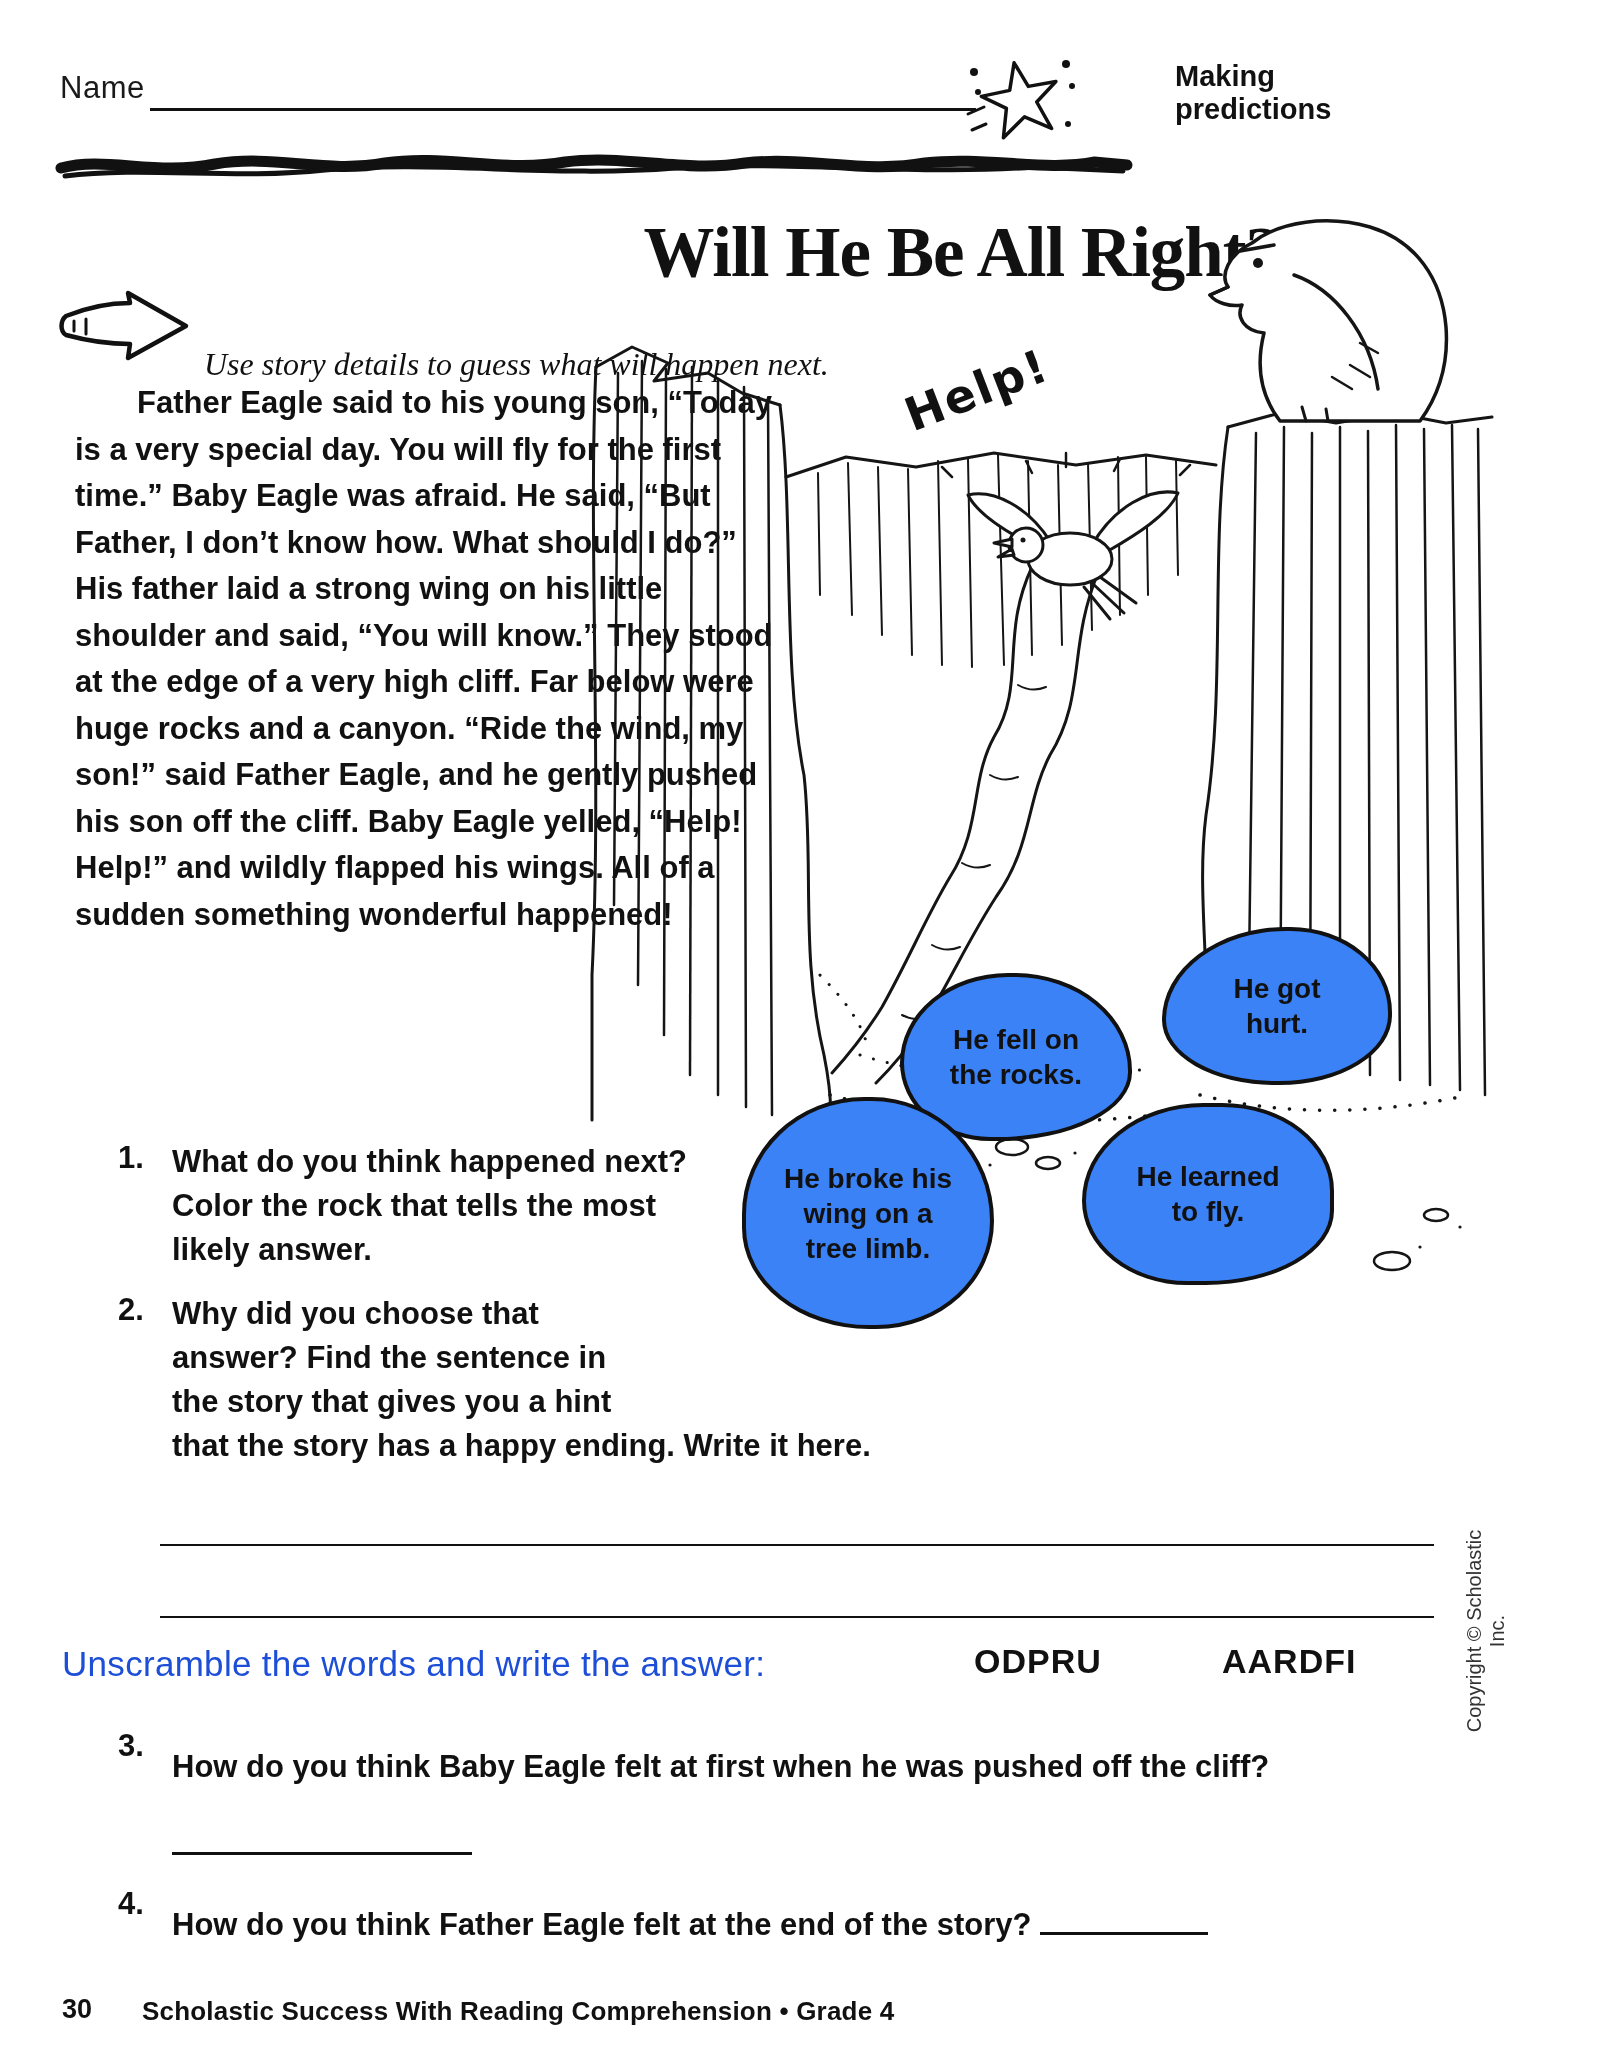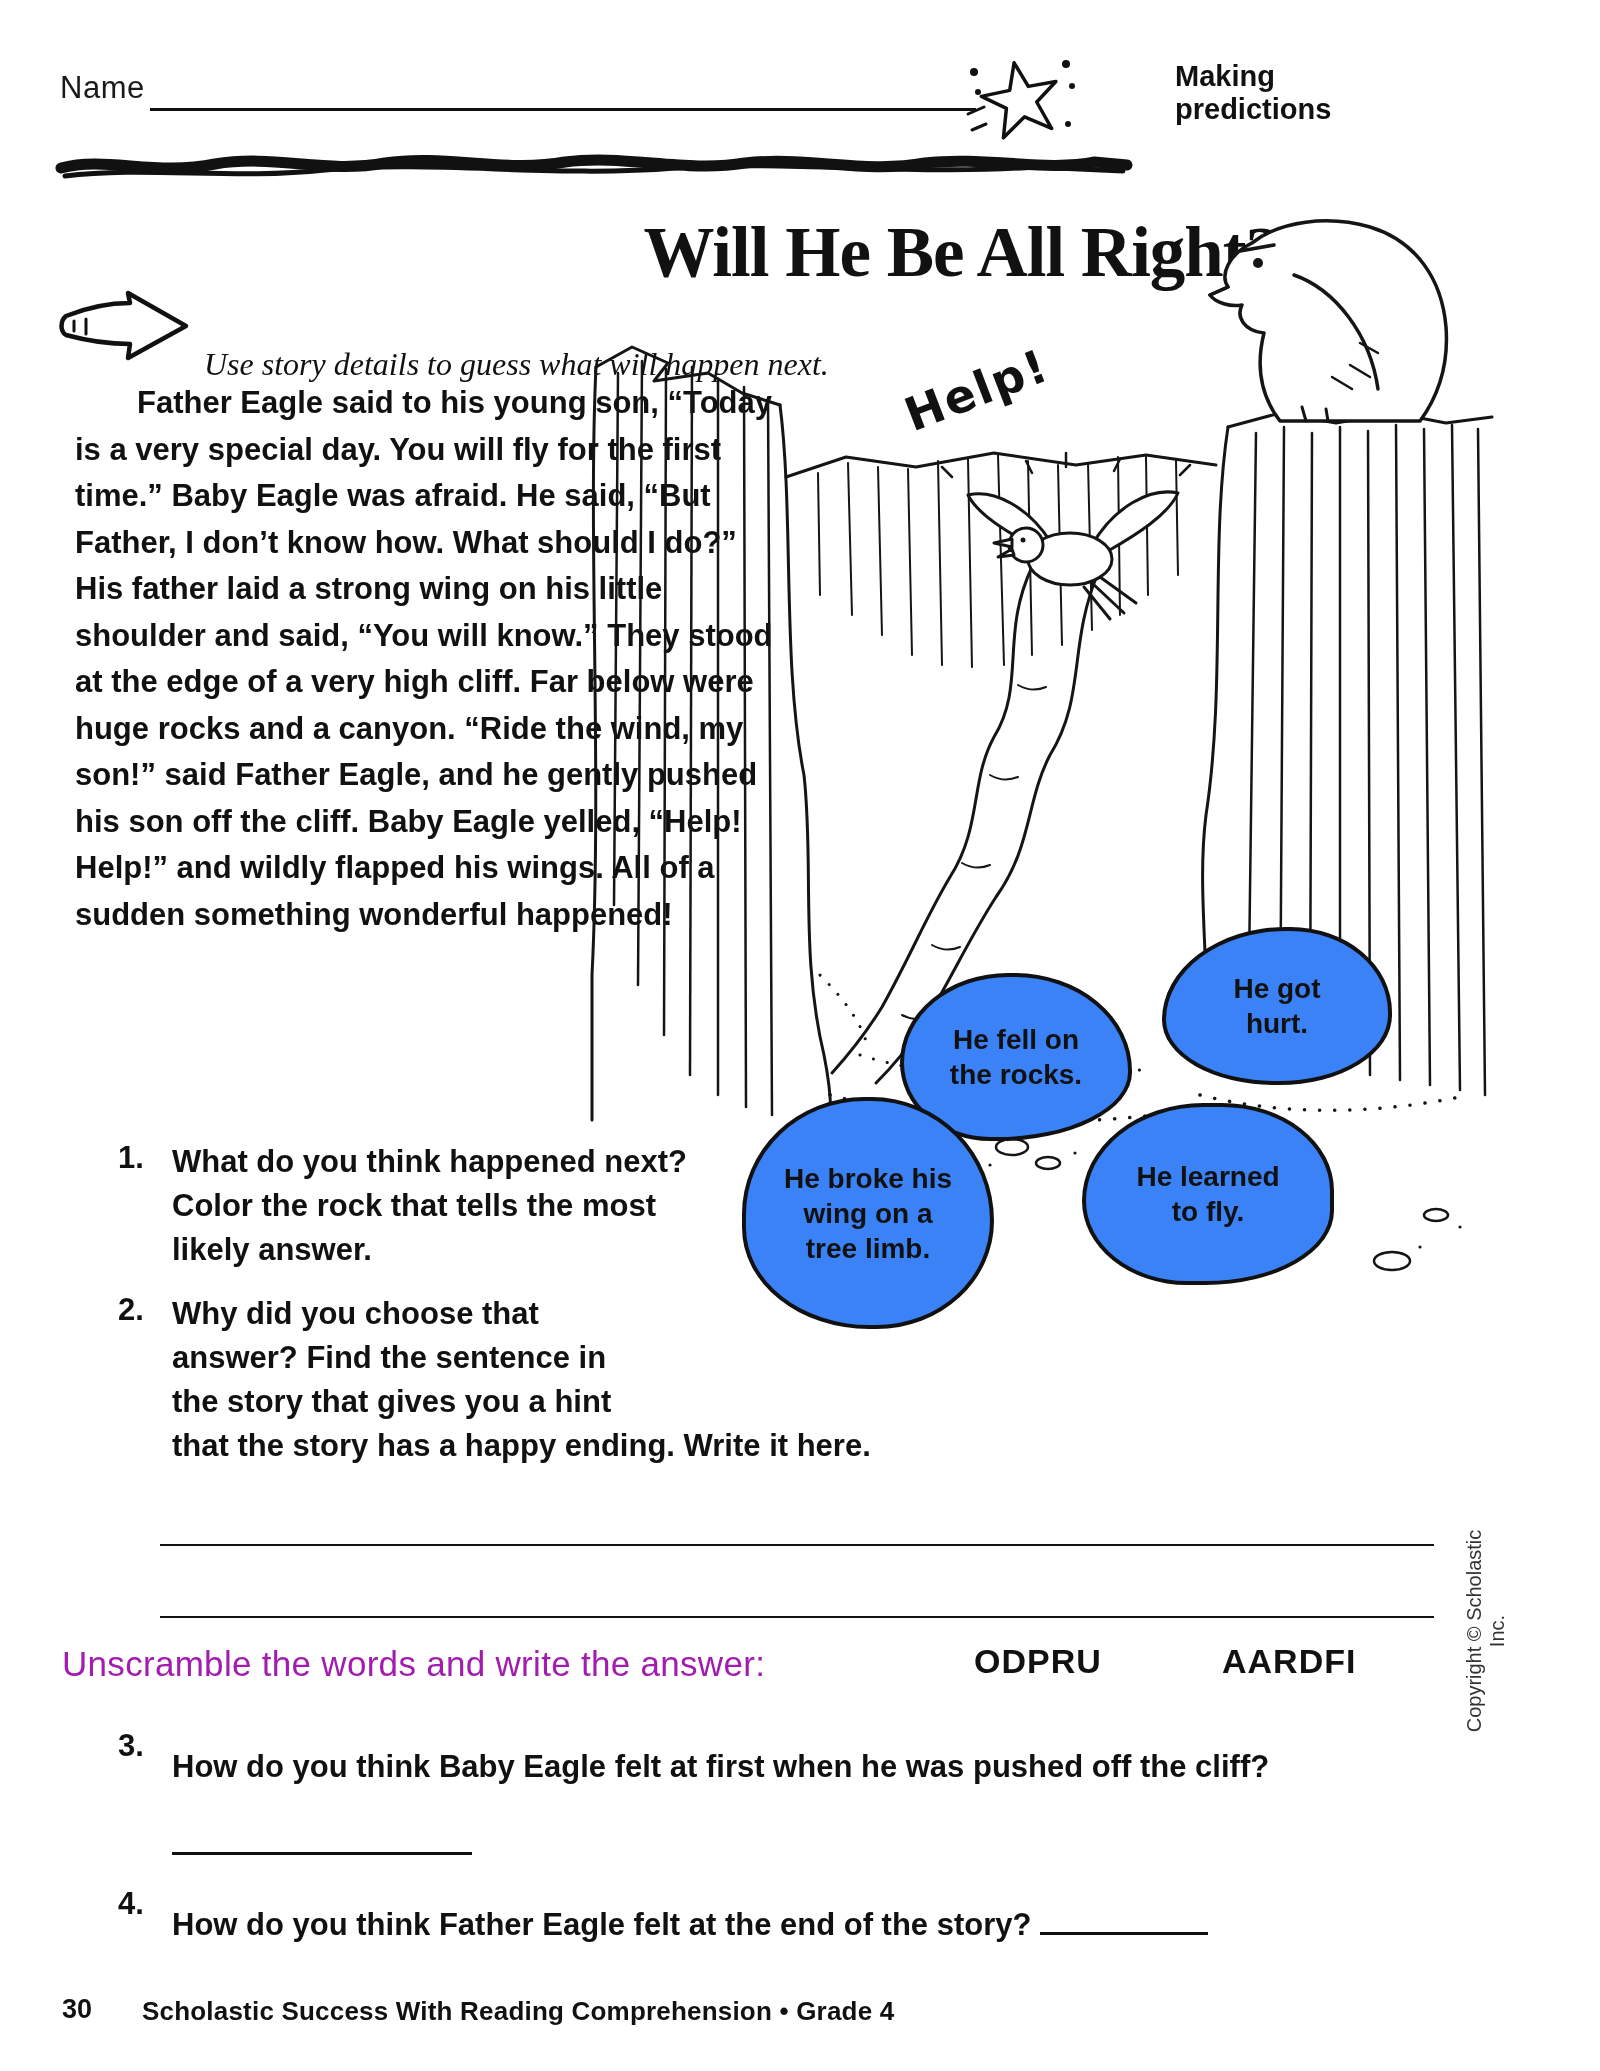--- a/index.html
+++ b/index.html
@@ -45,21 +45,21 @@
   
   .qnum{font-weight:bold;font-size:31px;width:44px;}
   .qtext{font-weight:bold;font-size:31px;line-height:44px;}
   .q1n{left:118px;top:1140px;} .q1{left:172px;top:1140px;width:545px;}
   .q2n{left:118px;top:1292px;} .q2{left:172px;top:1292px;width:1248px;}
   .q2spacer{float:right;width:775px;height:90px;}
   .ansline{border-bottom:2.5px solid #111;height:0;}
   .ans1{left:160px;top:1544px;width:1274px;}
   .ans2{left:160px;top:1616px;width:1274px;}
 
-  .unscramble-label{left:62px;top:1644px;font-size:35px;font-weight:400;color:#a21caf;letter-spacing:.3px;}
+  .unscramble-label{left:62px;top:1644px;font-size:35px;font-weight:400;color:#1d4ed8;letter-spacing:.3px;}
   .word1{left:952px;top:1642px;font-size:34px;font-weight:bold;letter-spacing:1px;margin-left:22px;}
   .word2{left:1222px;top:1642px;font-size:34px;font-weight:bold;letter-spacing:1px;}
 
   .q3n{left:118px;top:1728px;} .q3{left:172px;top:1728px;width:1120px;line-height:78px;}
   .q4n{left:118px;top:1886px;} .q4{left:172px;top:1886px;width:1290px;line-height:78px;}
   .inline-blank{display:inline-block;border-bottom:3px solid #111;height:34px;vertical-align:baseline;}
   .blank-300{width:300px;}
   .blank-165{width:168px;}
 
   

